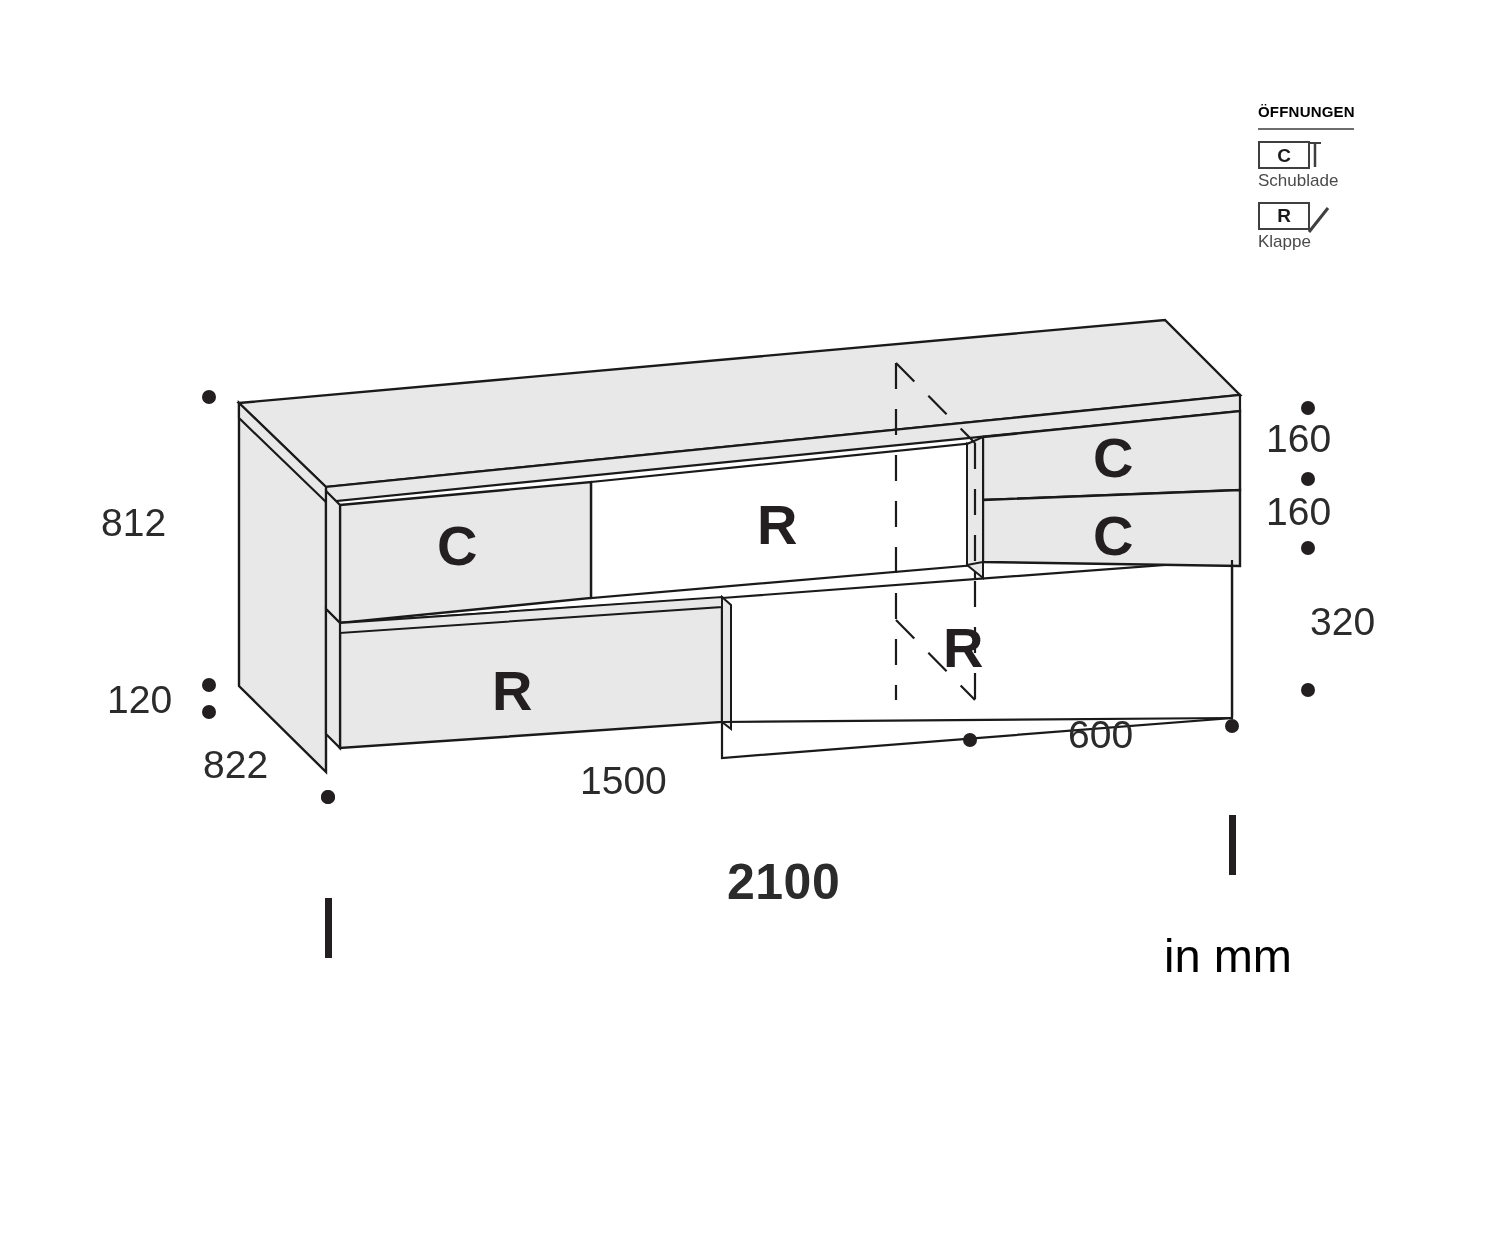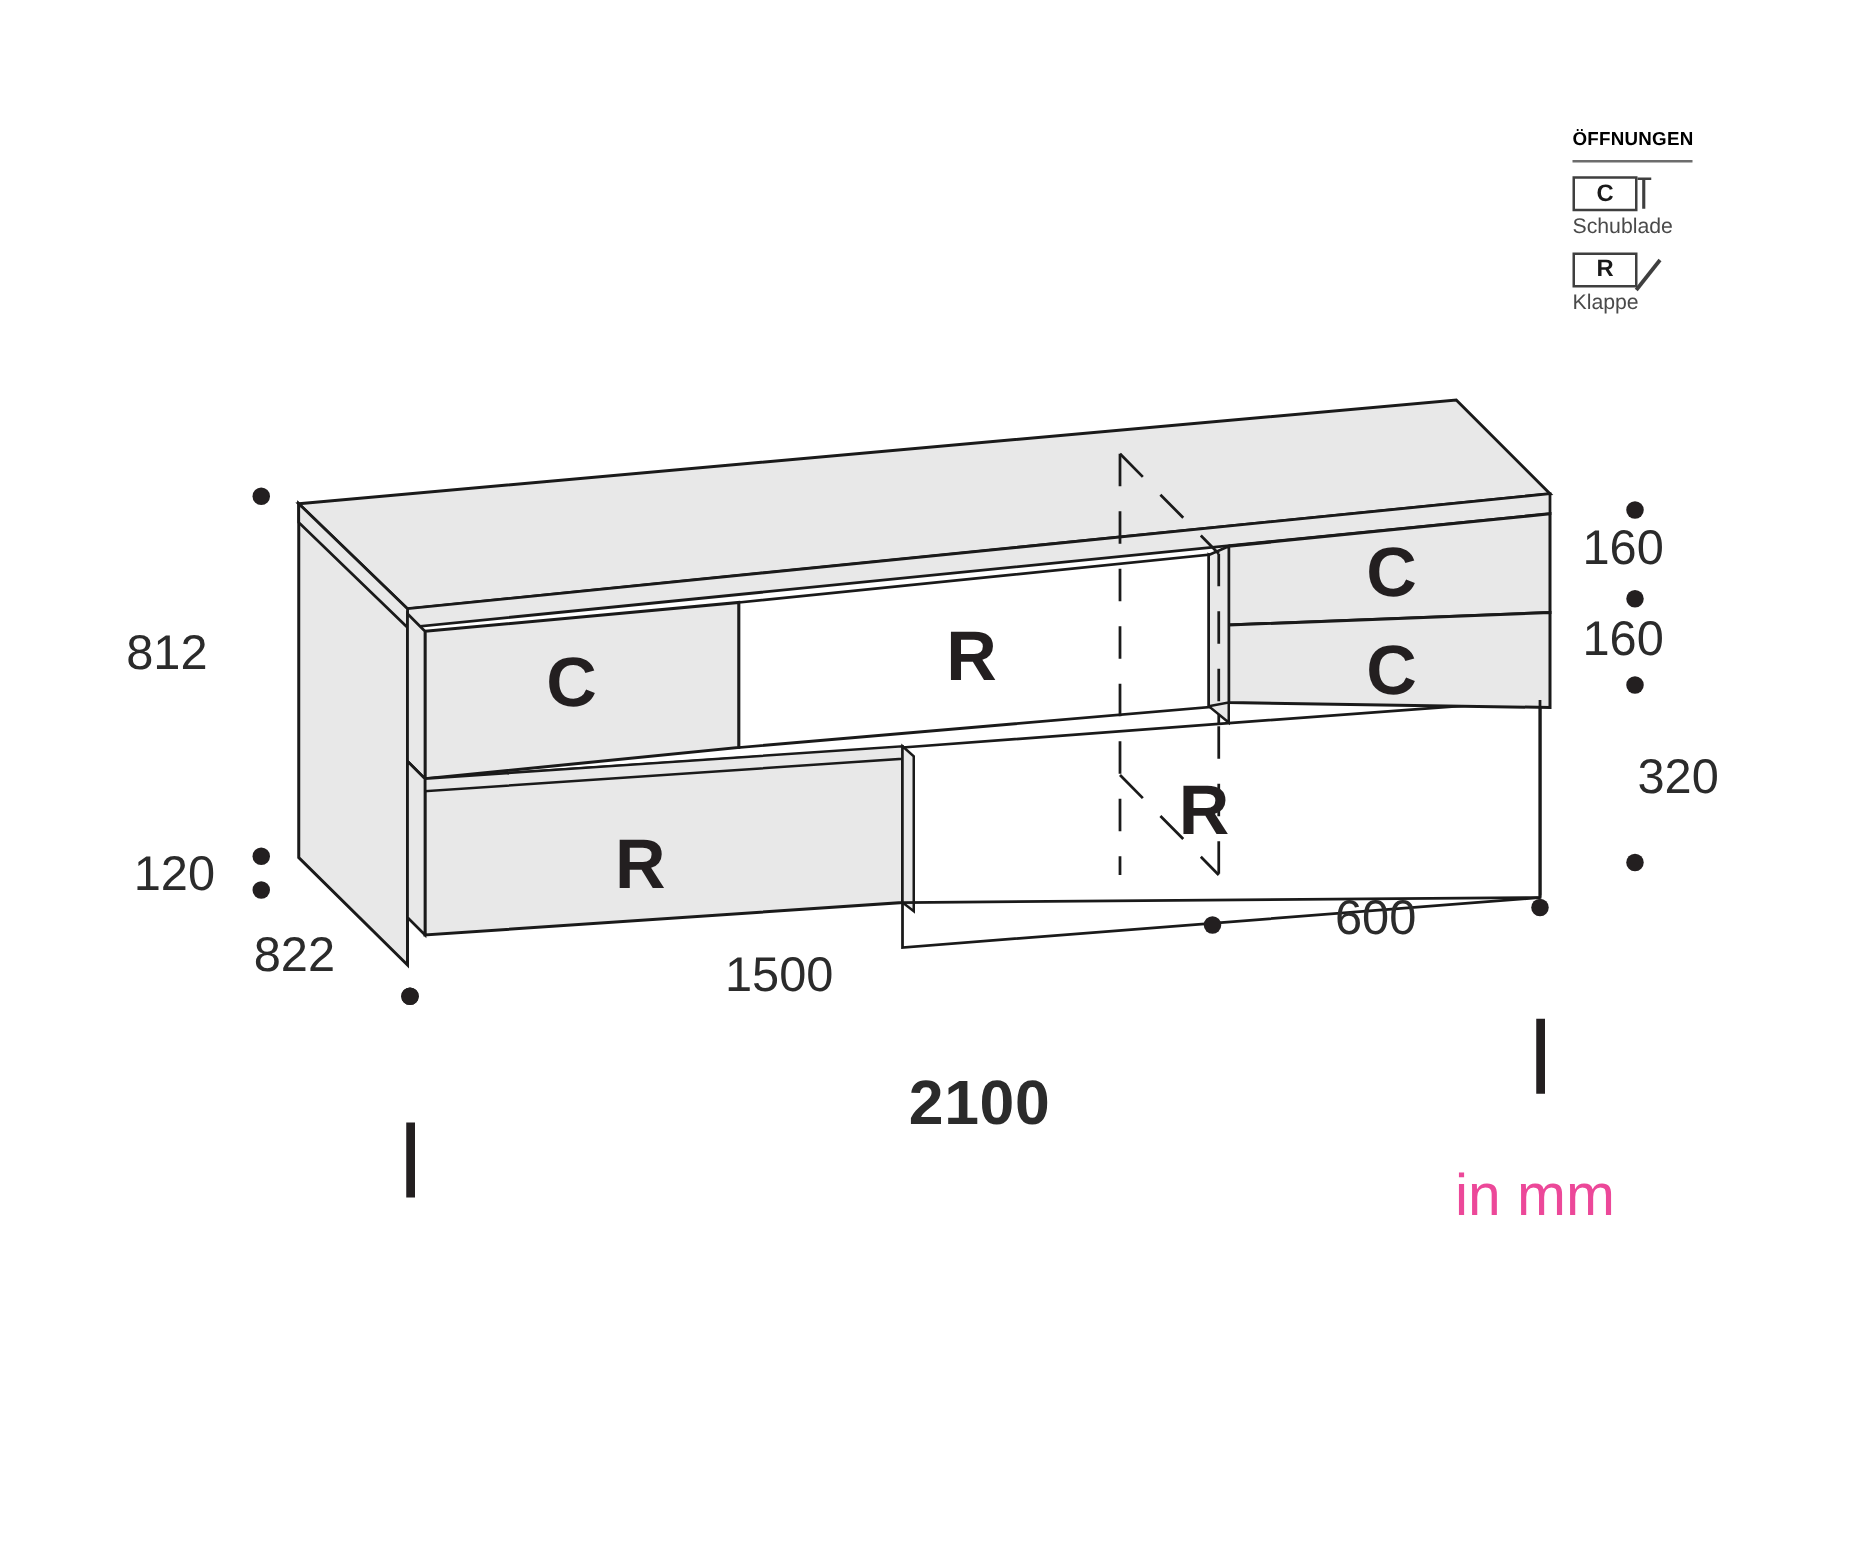--- a/index.html
+++ b/index.html
@@ -83,21 +83,21 @@
     position: absolute;
     color: #2b2b2b;
     white-space: nowrap;
     line-height: 1;
   }
   .dim-reg { font-size: 39px; font-weight: normal; }
   .dim-big { font-size: 50px; font-weight: bold; letter-spacing: 0.5px; text-align: right; }
   .unit {
     position: absolute;
     font-size: 47px;
-    color: #ec4899;
+    color: #000000;
     white-space: nowrap;
     line-height: 1;
   }
   .face-letter {
     position: absolute;
     font-size: 56px;
     font-weight: bold;
     color: #231f20;
     line-height: 1;
     white-space: nowrap;

